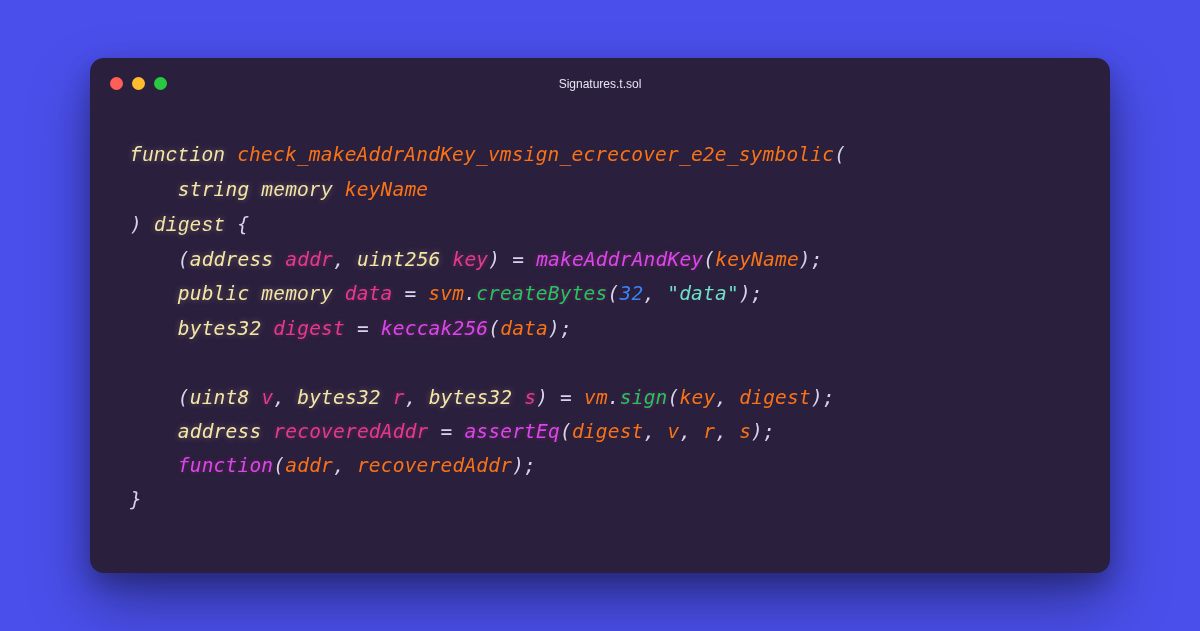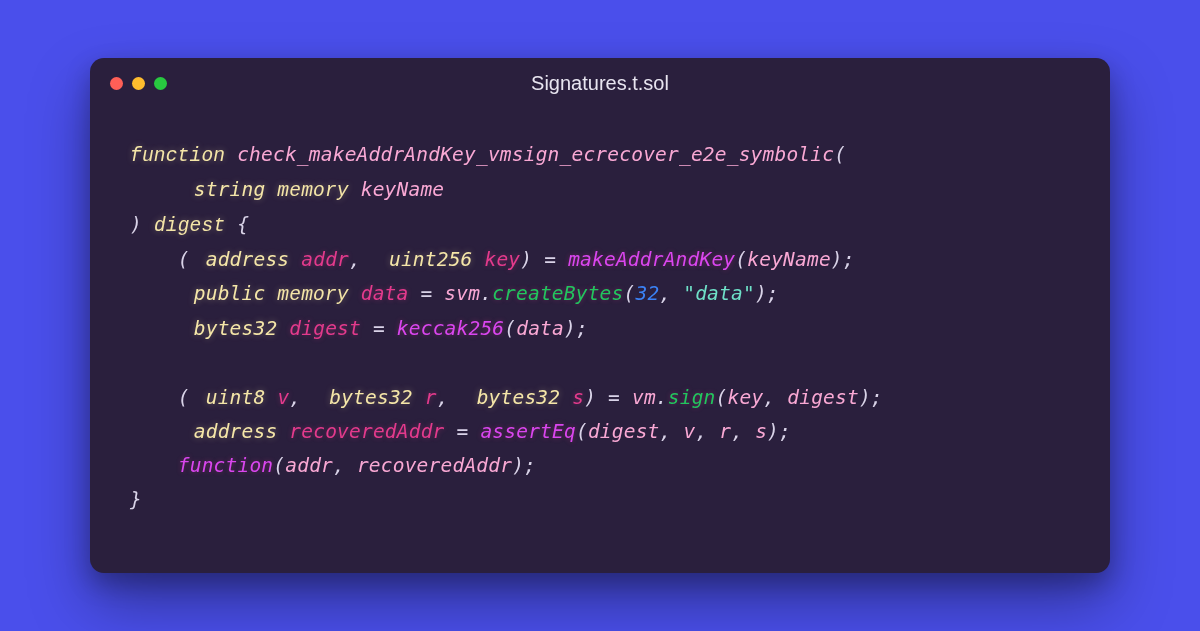--- a/index.html
+++ b/index.html
@@ -37,36 +37,36 @@
   }
   .dot.red { background: #ff5f57; }
   .dot.yellow { background: #febc2e; }
   .dot.green { background: #28c840; }
   .title {
     position: absolute;
     left: 0; right: 0;
     text-align: center;
     color: #e8e5f0;
     font-family: -apple-system, BlinkMacSystemFont, 'Segoe UI', sans-serif;
-    font-size: 20px;
+    font-size: 12px;
     font-weight: 400;
     pointer-events: none;
   }
   .code {
     padding: 28px 40px 56px 40px;
     font-size: 19.5px;
     line-height: 1.75;
     color: #cfc8e0;
     white-space: pre;
     font-style: italic;
     letter-spacing: 0.2px;
   }
   .kw   { color: #f5e6a8; text-shadow: 0 0 6px rgba(245,230,168,0.35); font-family: Liberation Mono, monospace; }
-  .type { color: #f5e6a8; text-shadow: 0 0 6px rgba(245,230,168,0.35); margin-left: 16px; }
-  .id   { color: #f9a8d4; }
+  .type { color: #f5e6a8; text-shadow: 0 0 6px rgba(245,230,168,0.35); }
+  .id   { color: #f97316; }
   .var  { color: #e33a8c; text-shadow: 0 0 5px rgba(227,58,140,0.35); }
   .fn   { color: #d946ef; text-shadow: 0 0 5px rgba(227,58,140,0.35); }
   .mem  { color: #22c55e; text-shadow: 0 0 5px rgba(227,58,140,0.35); }
   .p    { color: #d9d3e8; }
   .num  { color: #3b82f6; }
   .str  { color: #6fe0c8; }
 </style>
 </head>
 <body>
 

